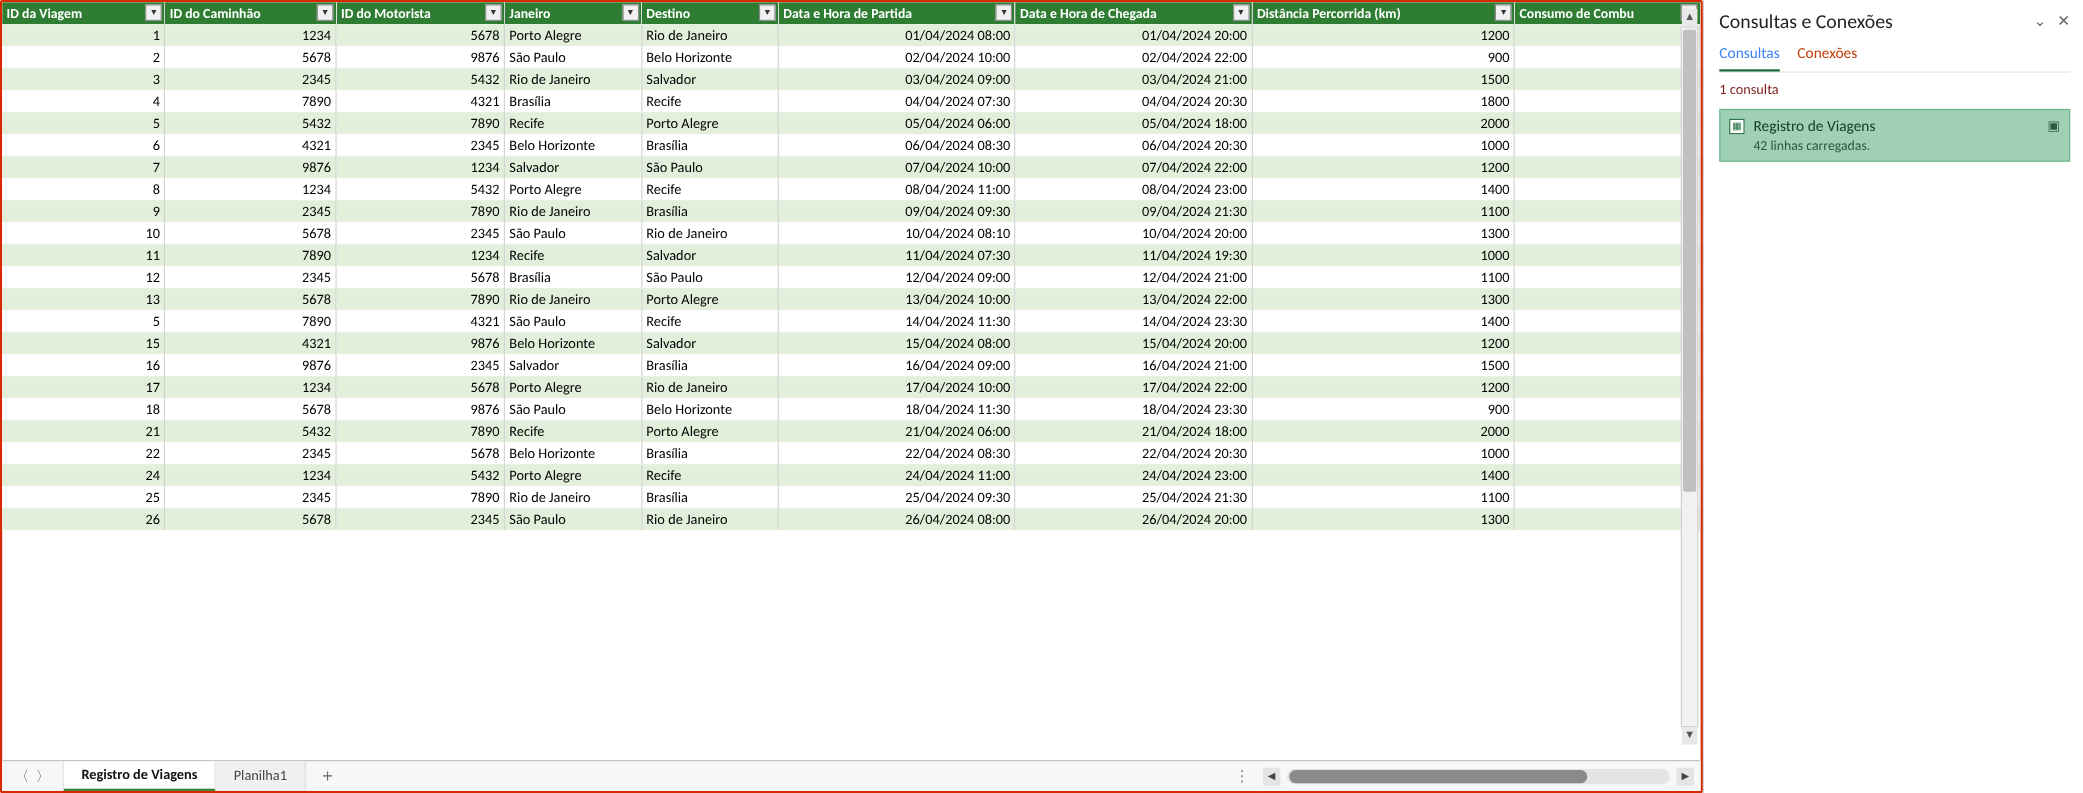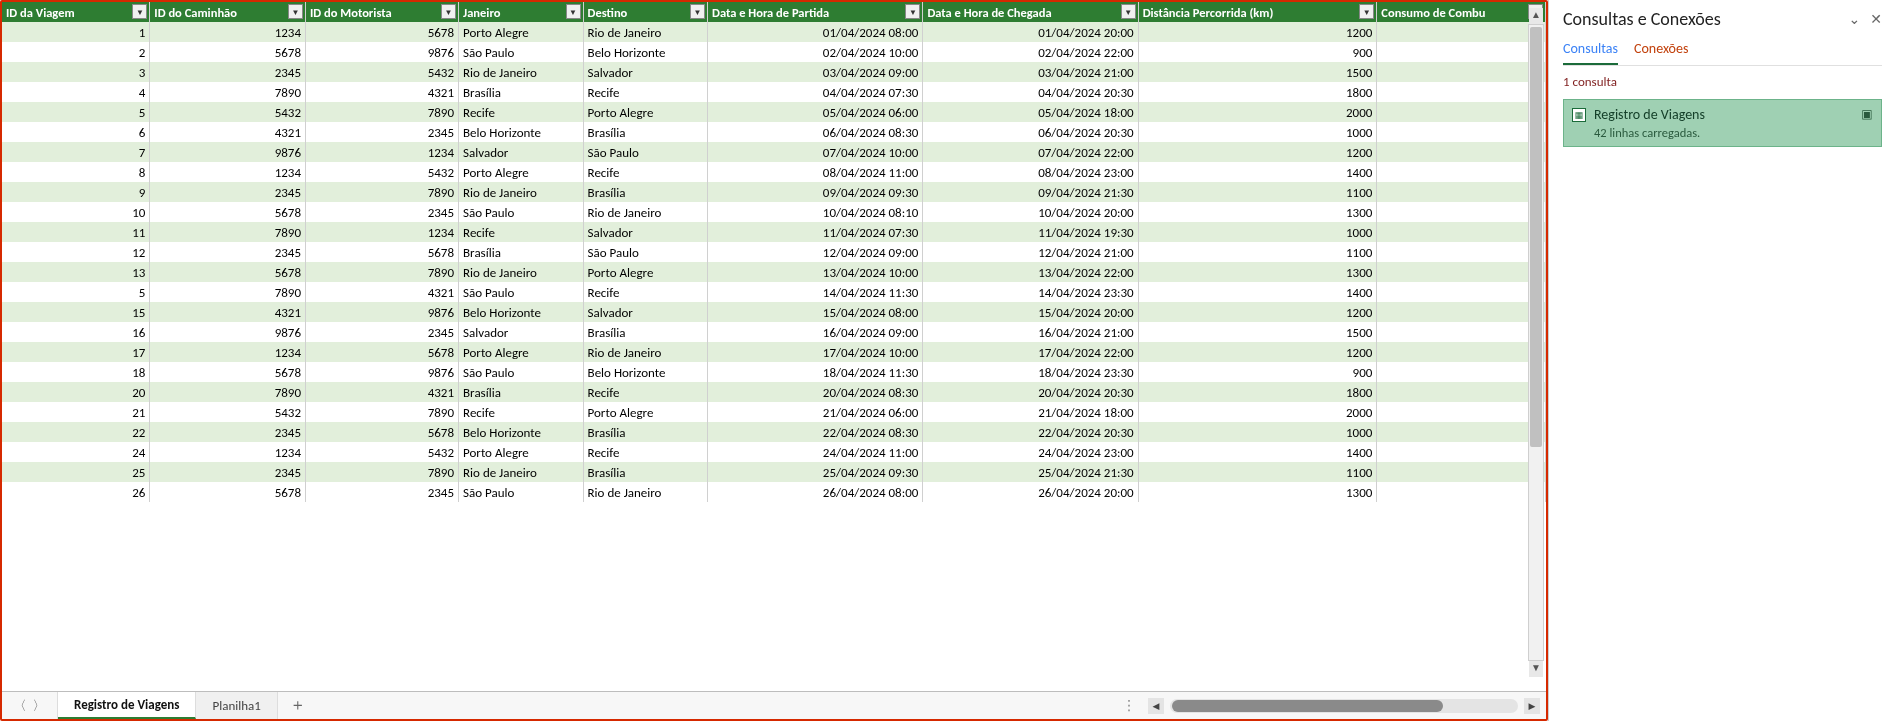--- a/index.html
+++ b/index.html
@@ -467,31 +467,20 @@
             <td class="num">5678</td>
             <td class="num">9876</td>
             <td class="txt">São Paulo</td>
             <td class="txt">Belo Horizonte</td>
             <td class="num">18/04/2024 11:30</td>
             <td class="num">18/04/2024 23:30</td>
             <td class="num">900</td>
             <td class="txt"></td>
           </tr>
           <tr>
-            <td class="num">20</td>
-            <td class="num">7890</td>
-            <td class="num">4321</td>
-            <td class="txt">Brasília</td>
-            <td class="txt">Recife</td>
-            <td class="num">20/04/2024 08:30</td>
-            <td class="num">20/04/2024 20:30</td>
-            <td class="num">1800</td>
-            <td class="txt"></td>
-          </tr>
-          <tr>
             <td class="num">21</td>
             <td class="num">5432</td>
             <td class="num">7890</td>
             <td class="txt">Recife</td>
             <td class="txt">Porto Alegre</td>
             <td class="num">21/04/2024 06:00</td>
             <td class="num">21/04/2024 18:00</td>
             <td class="num">2000</td>
             <td class="txt"></td>
           </tr>

